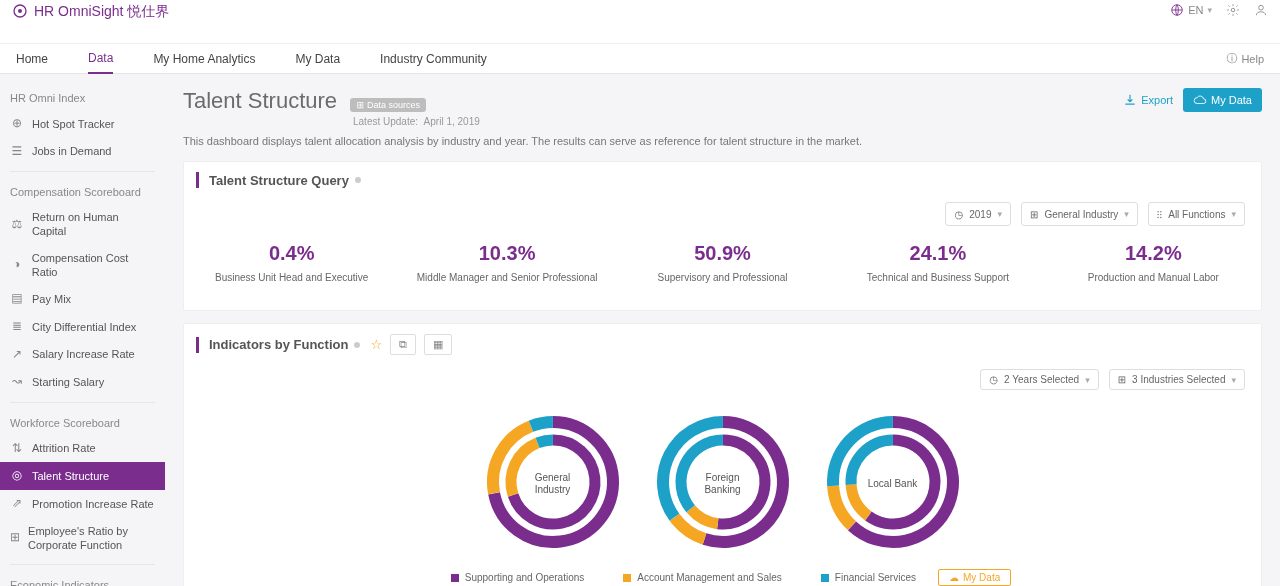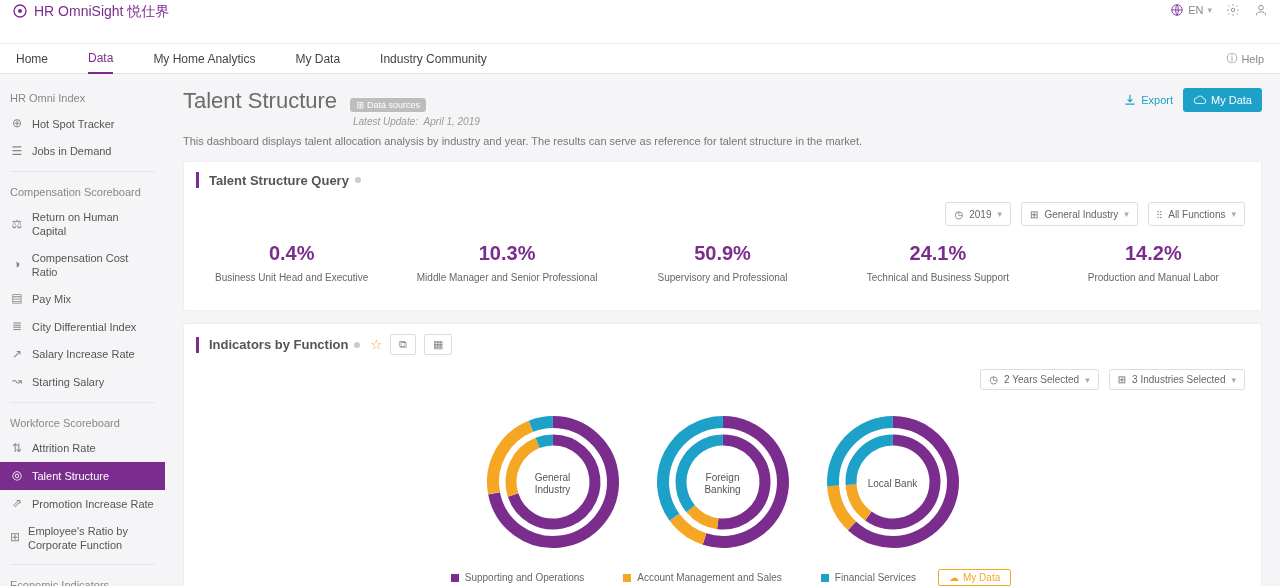--- a/index.html
+++ b/index.html
@@ -21,21 +21,21 @@
 .side-item.active { background: #7b2d8e; color: #fff; }
 .side-item.active .si-icon { color: #fff; }
 .side-sep { border: none; border-top: 1px solid #e6e6e6; margin: 6px 10px; }
 .main { flex: 1; padding: 14px 18px 0 18px; overflow-y: auto; }
 .page-head { display: flex; align-items: flex-start; }
 .page-title { font-size: 22px; color: #6b6b6b; font-weight: 400; margin-right: 10px; }
 .badge-ds { background: #bdbdbd; color: #fff; font-size: 9px; padding: 2px 6px; border-radius: 3px; display: inline-flex; align-items: center; gap: 3px; }
 .head-actions { margin-left: auto; display: flex; gap: 10px; align-items: center; }
 .btn-export { color: #1da1c9; font-size: 11px; display: flex; align-items: center; gap: 4px; cursor: pointer; }
 .btn-mydata { background: #1da1c9; color: #fff; font-size: 11px; padding: 5px 10px; border-radius: 3px; display: flex; align-items: center; gap: 4px; cursor: pointer; }
-.latest { font-size: 10px; color: #999; margin: 2px 0 8px 170px; font-style: italic; }
+.latest { font-size: 10px; color: #999; margin: 2px 0 8px 170px; }
 .desc { font-size: 11px; color: #777; margin-bottom: 14px; }
 .card { background: #fff; border: 1px solid #eee; border-radius: 2px; margin-bottom: 12px; }
 .card-head { display: flex; align-items: center; padding: 10px 12px; }
 .card-head-bar { width: 3px; height: 16px; background: #7b2d8e; margin-right: 10px; }
 .card-title { font-size: 13px; font-weight: 700; color: #555; }
 .dot-grey { width: 6px; height: 6px; background: #ccc; border-radius: 50%; margin-left: 6px; }
 .filters { display: flex; gap: 10px; padding: 4px 16px 8px; justify-content: flex-end; }
 .fsel { border: 1px solid #ddd; border-radius: 3px; padding: 4px 8px; font-size: 10px; color: #666; display: flex; align-items: center; gap: 6px; cursor: pointer; background: #fff; }
 .fsel .chev { color: #aaa; font-size: 9px; }
 .stats { display: flex; padding: 8px 0 26px; }

